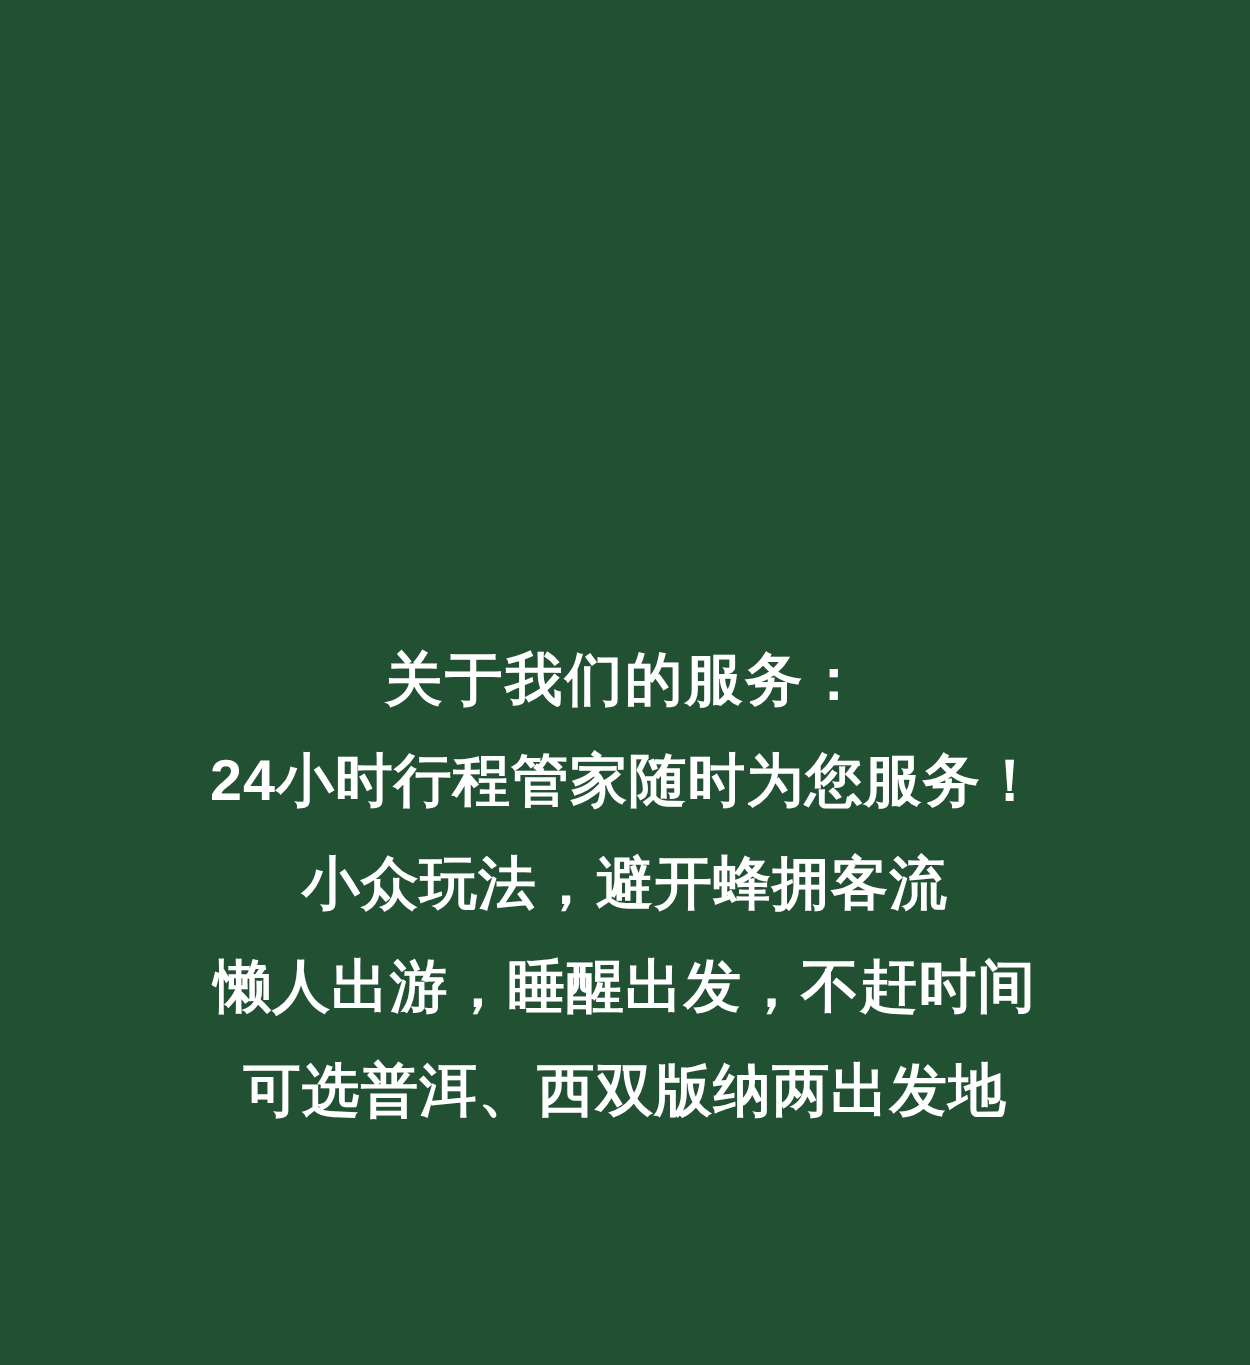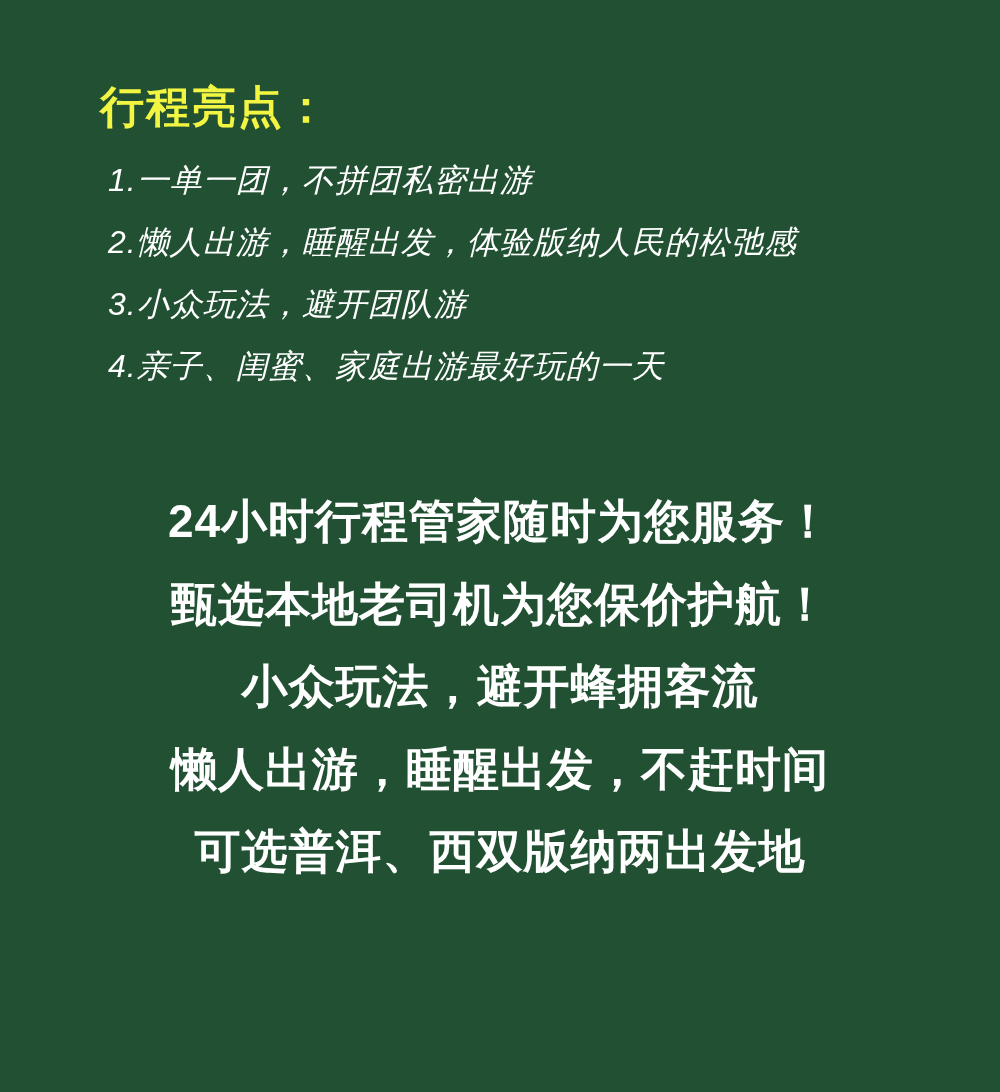--- a/index.html
+++ b/index.html
@@ -81,33 +81,24 @@
     line-height: 1.1;
     margin-bottom: 32px;
     white-space: nowrap;
   }
 </style>
 </head>
 <body>
 
 <div class="page">
 
-  <section class="highlights">
-    <h1 class="highlights-title">行程亮点：</h1>
-    <ul class="highlights-list">
-      <li>1.一单一团，不拼团私密出游</li>
-      <li>2.懒人出游，睡醒出发，体验版纳人民的松弛感</li>
-      <li>3.小众玩法，避开团队游</li>
-      <li>4.亲子、闺蜜、家庭出游最好玩的一天</li>
-    </ul>
-  </section>
 
   <section class="service">
+    <h2 class="service-title">关于我们的服务：</h2>
     <ul class="service-lines">
       <li>24小时行程管家随时为您服务！</li>
-      <li>甄选本地老司机为您保价护航！</li>
       <li>小众玩法，避开蜂拥客流</li>
       <li>懒人出游，睡醒出发，不赶时间</li>
       <li>可选普洱、西双版纳两出发地</li>
     </ul>
   </section>
 
 </div>
 
 </body></html>

